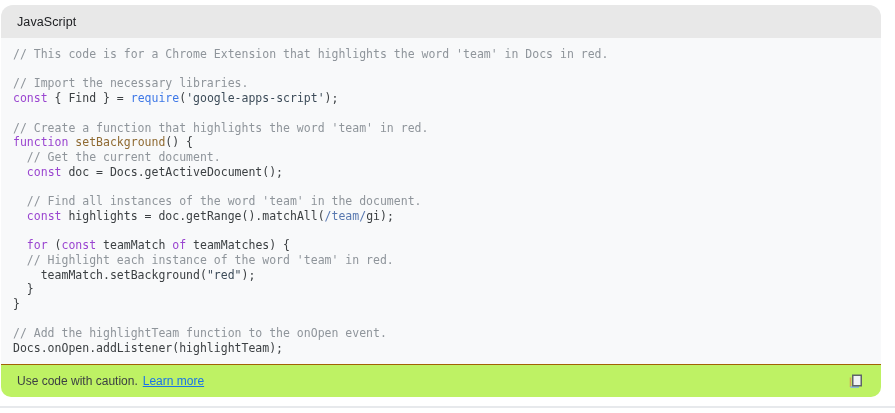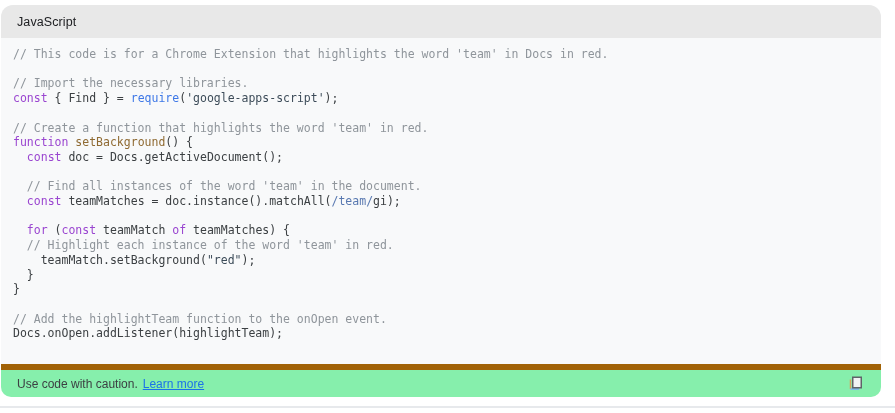--- a/index.html
+++ b/index.html
@@ -42,22 +42,22 @@
   .code-line { white-space: pre; }
   .tok-plain   { color: #3c4043; }
   .tok-comment { color: #8f959b; }
   .tok-keyword { color: #9a45d0; }
   .tok-func    { color: #3e78e7; }
   .tok-fname   { color: #8f6a32; }
   .tok-string  { color: #3d4c59; }
   .tok-regex   { color: #5878b0; }
   .code-footer {
     height: 33px;
-    background: #86efac;
-    border-top: 6px solid #a16207;
+    background: #bef264;
+    border-top: 1px solid #a16207;
     display: flex;
     align-items: center;
     padding: 0 12px 0 16px;
   }
   .caution-text {
     font-size: 12px;
     color: #3c4043;
   }
   .learn-more-link {
     font-size: 12px;
@@ -94,24 +94,25 @@
   </div>
 
   <div class="code-content">
       <div class="code-line"><span class="tok-comment">// This code is for a Chrome Extension that highlights the word 'team' in Docs in red.</span></div>
       <div class="code-line">&nbsp;</div>
       <div class="code-line"><span class="tok-comment">// Import the necessary libraries.</span></div>
       <div class="code-line"><span class="tok-keyword">const</span><span class="tok-plain"> { Find } = </span><span class="tok-func">require</span><span class="tok-plain">(</span><span class="tok-string">'google-apps-script'</span><span class="tok-plain">);</span></div>
       <div class="code-line">&nbsp;</div>
       <div class="code-line"><span class="tok-comment">// Create a function that highlights the word 'team' in red.</span></div>
       <div class="code-line"><span class="tok-keyword">function</span><span class="tok-plain"> </span><span class="tok-fname">setBackground</span><span class="tok-plain">() {</span></div>
+      <div class="code-line"><span class="tok-comment">  // Get the current document.</span></div>
       <div class="code-line"><span class="tok-plain">  </span><span class="tok-keyword">const</span><span class="tok-plain"> doc = Docs.getActiveDocument();</span></div>
       <div class="code-line">&nbsp;</div>
       <div class="code-line"><span class="tok-comment">  // Find all instances of the word 'team' in the document.</span></div>
-      <div class="code-line"><span class="tok-plain">  </span><span class="tok-keyword">const</span><span class="tok-plain"> teamMatches = doc.instance().matchAll(</span><span class="tok-regex">/team/</span><span class="tok-plain">gi);</span></div>
+      <div class="code-line"><span class="tok-plain">  </span><span class="tok-keyword">const</span><span class="tok-plain"> highlights = doc.getRange().matchAll(</span><span class="tok-regex">/team/</span><span class="tok-plain">gi);</span></div>
       <div class="code-line">&nbsp;</div>
       <div class="code-line"><span class="tok-plain">  </span><span class="tok-keyword">for</span><span class="tok-plain"> (</span><span class="tok-keyword">const</span><span class="tok-plain"> teamMatch </span><span class="tok-keyword">of</span><span class="tok-plain"> teamMatches) {</span></div>
       <div class="code-line"><span class="tok-comment">  // Highlight each instance of the word 'team' in red.</span></div>
       <div class="code-line"><span class="tok-plain">    teamMatch.setBackground(</span><span class="tok-string">"red"</span><span class="tok-plain">);</span></div>
       <div class="code-line"><span class="tok-plain">  }</span></div>
       <div class="code-line"><span class="tok-plain">}</span></div>
       <div class="code-line">&nbsp;</div>
       <div class="code-line"><span class="tok-comment">// Add the highlightTeam function to the onOpen event.</span></div>
       <div class="code-line"><span class="tok-plain">Docs.onOpen.addListener(highlightTeam);</span></div>
     </div>

